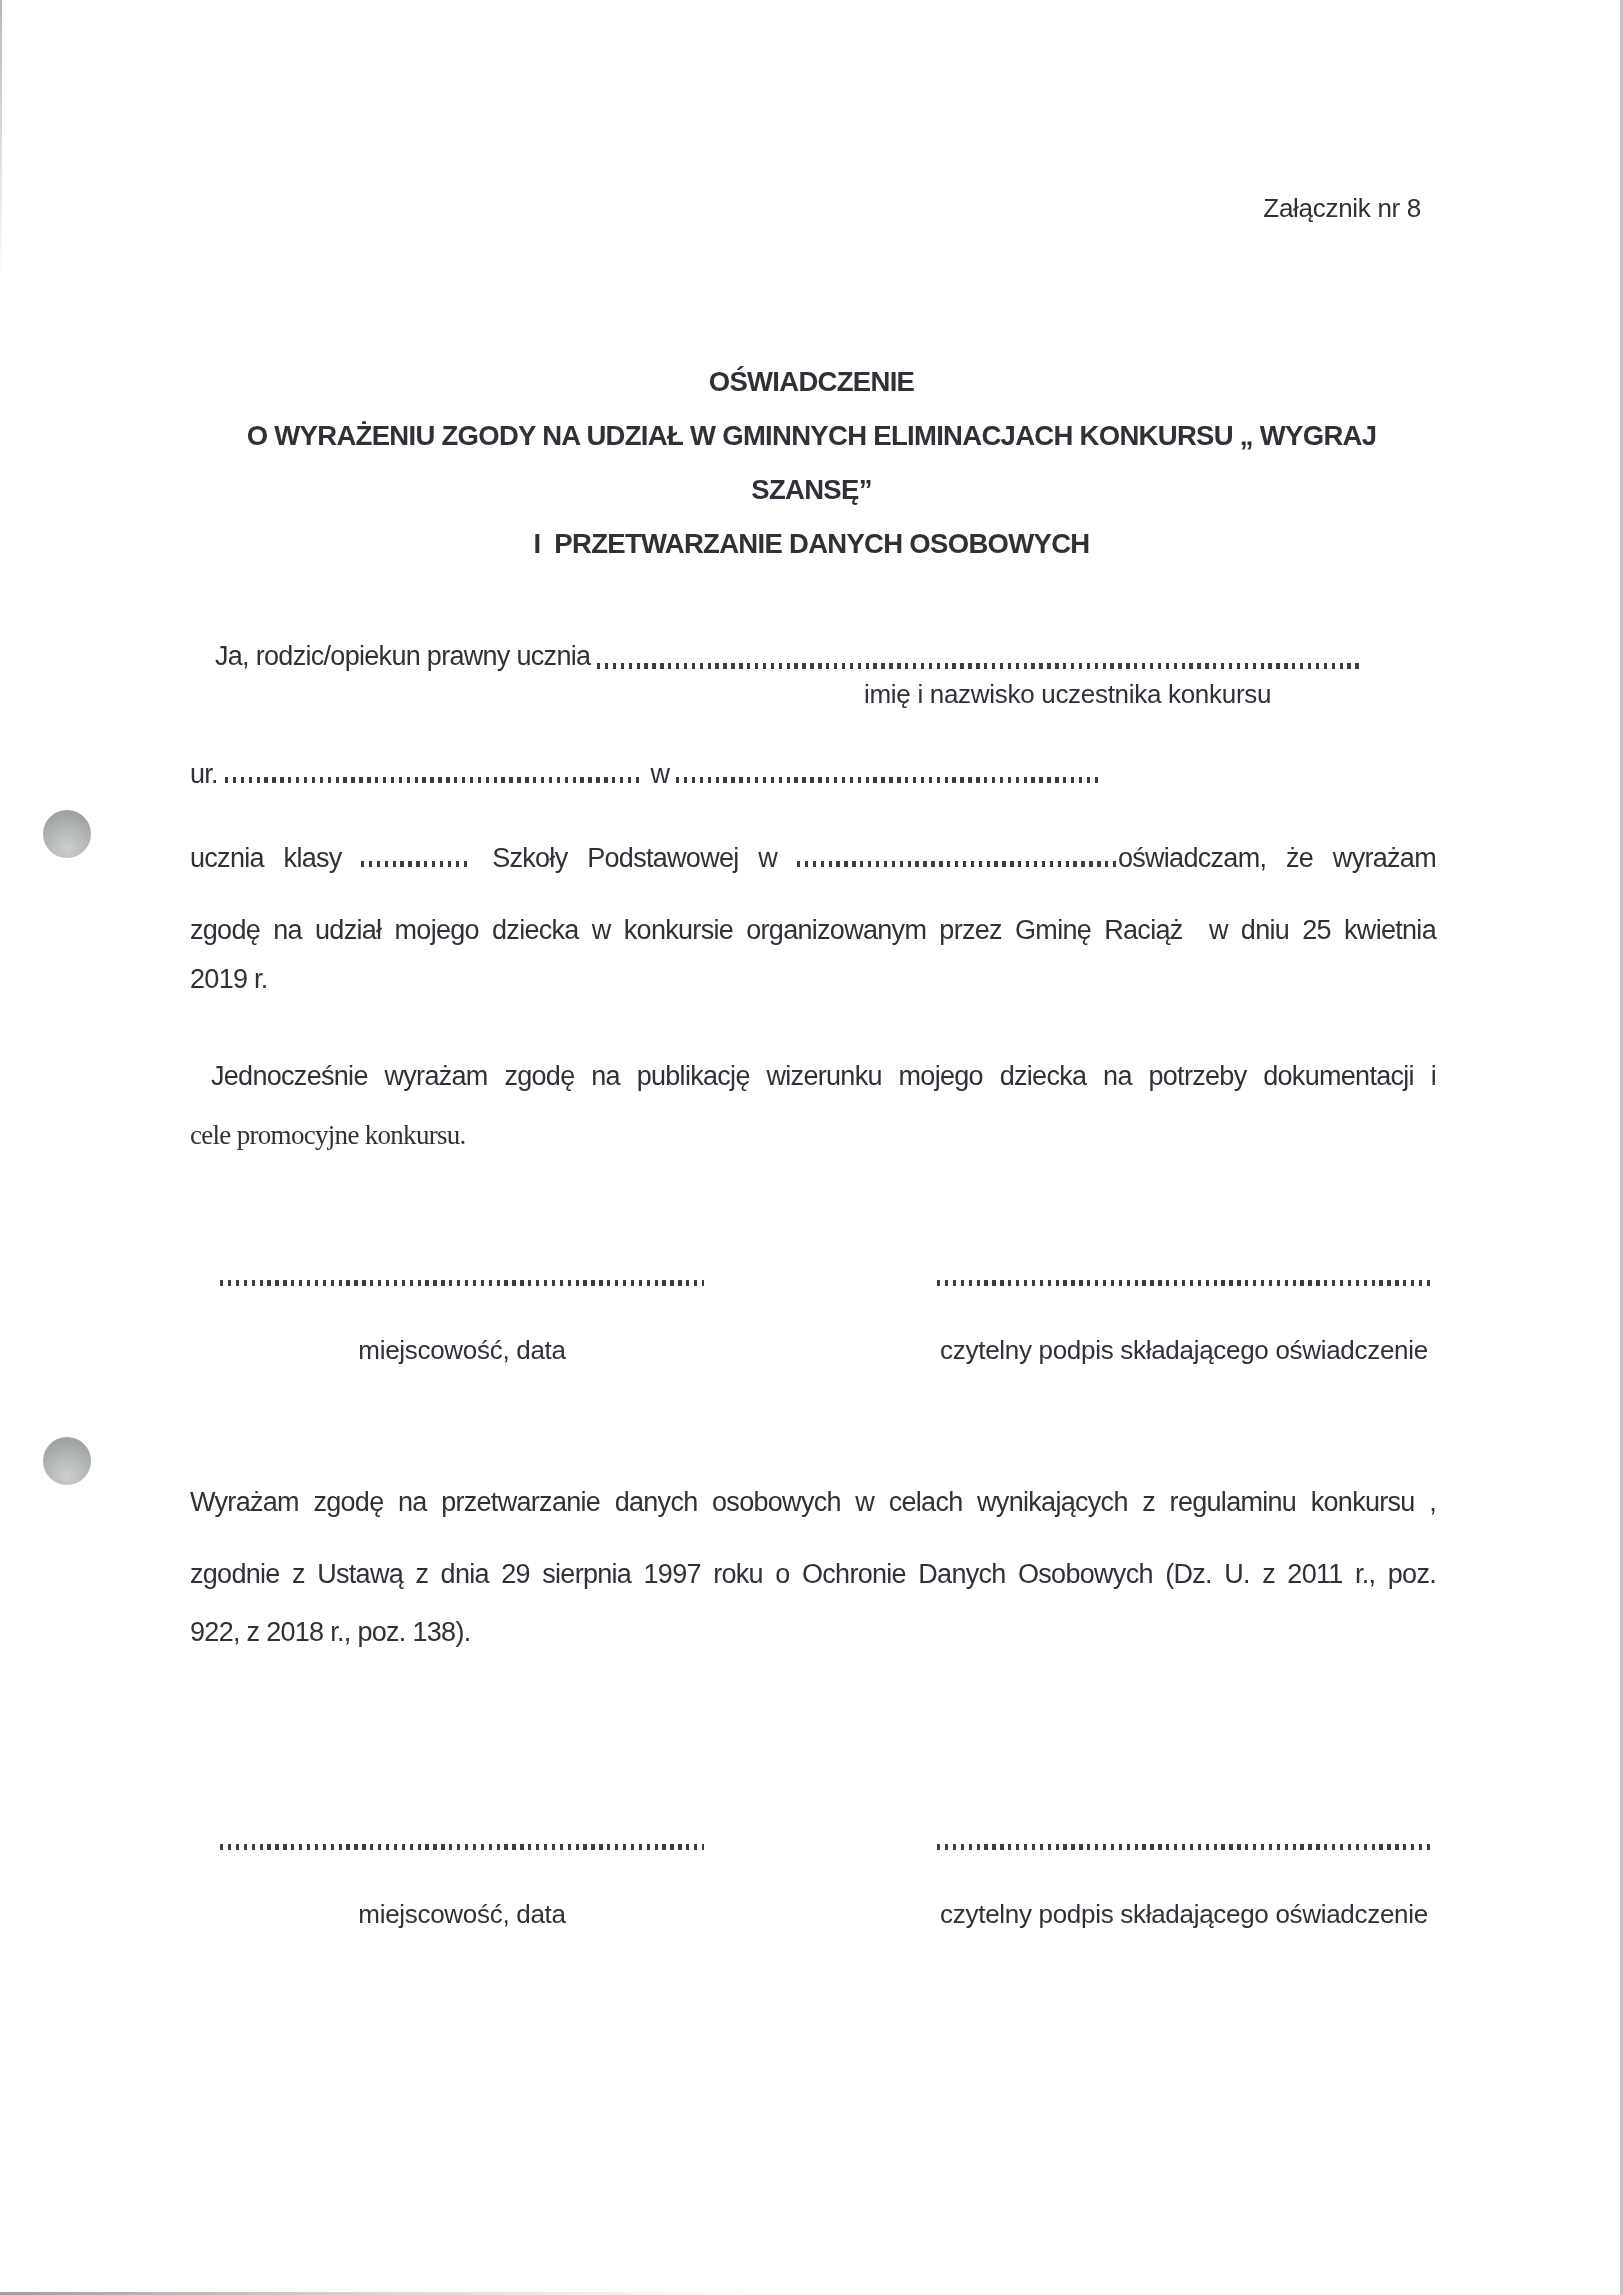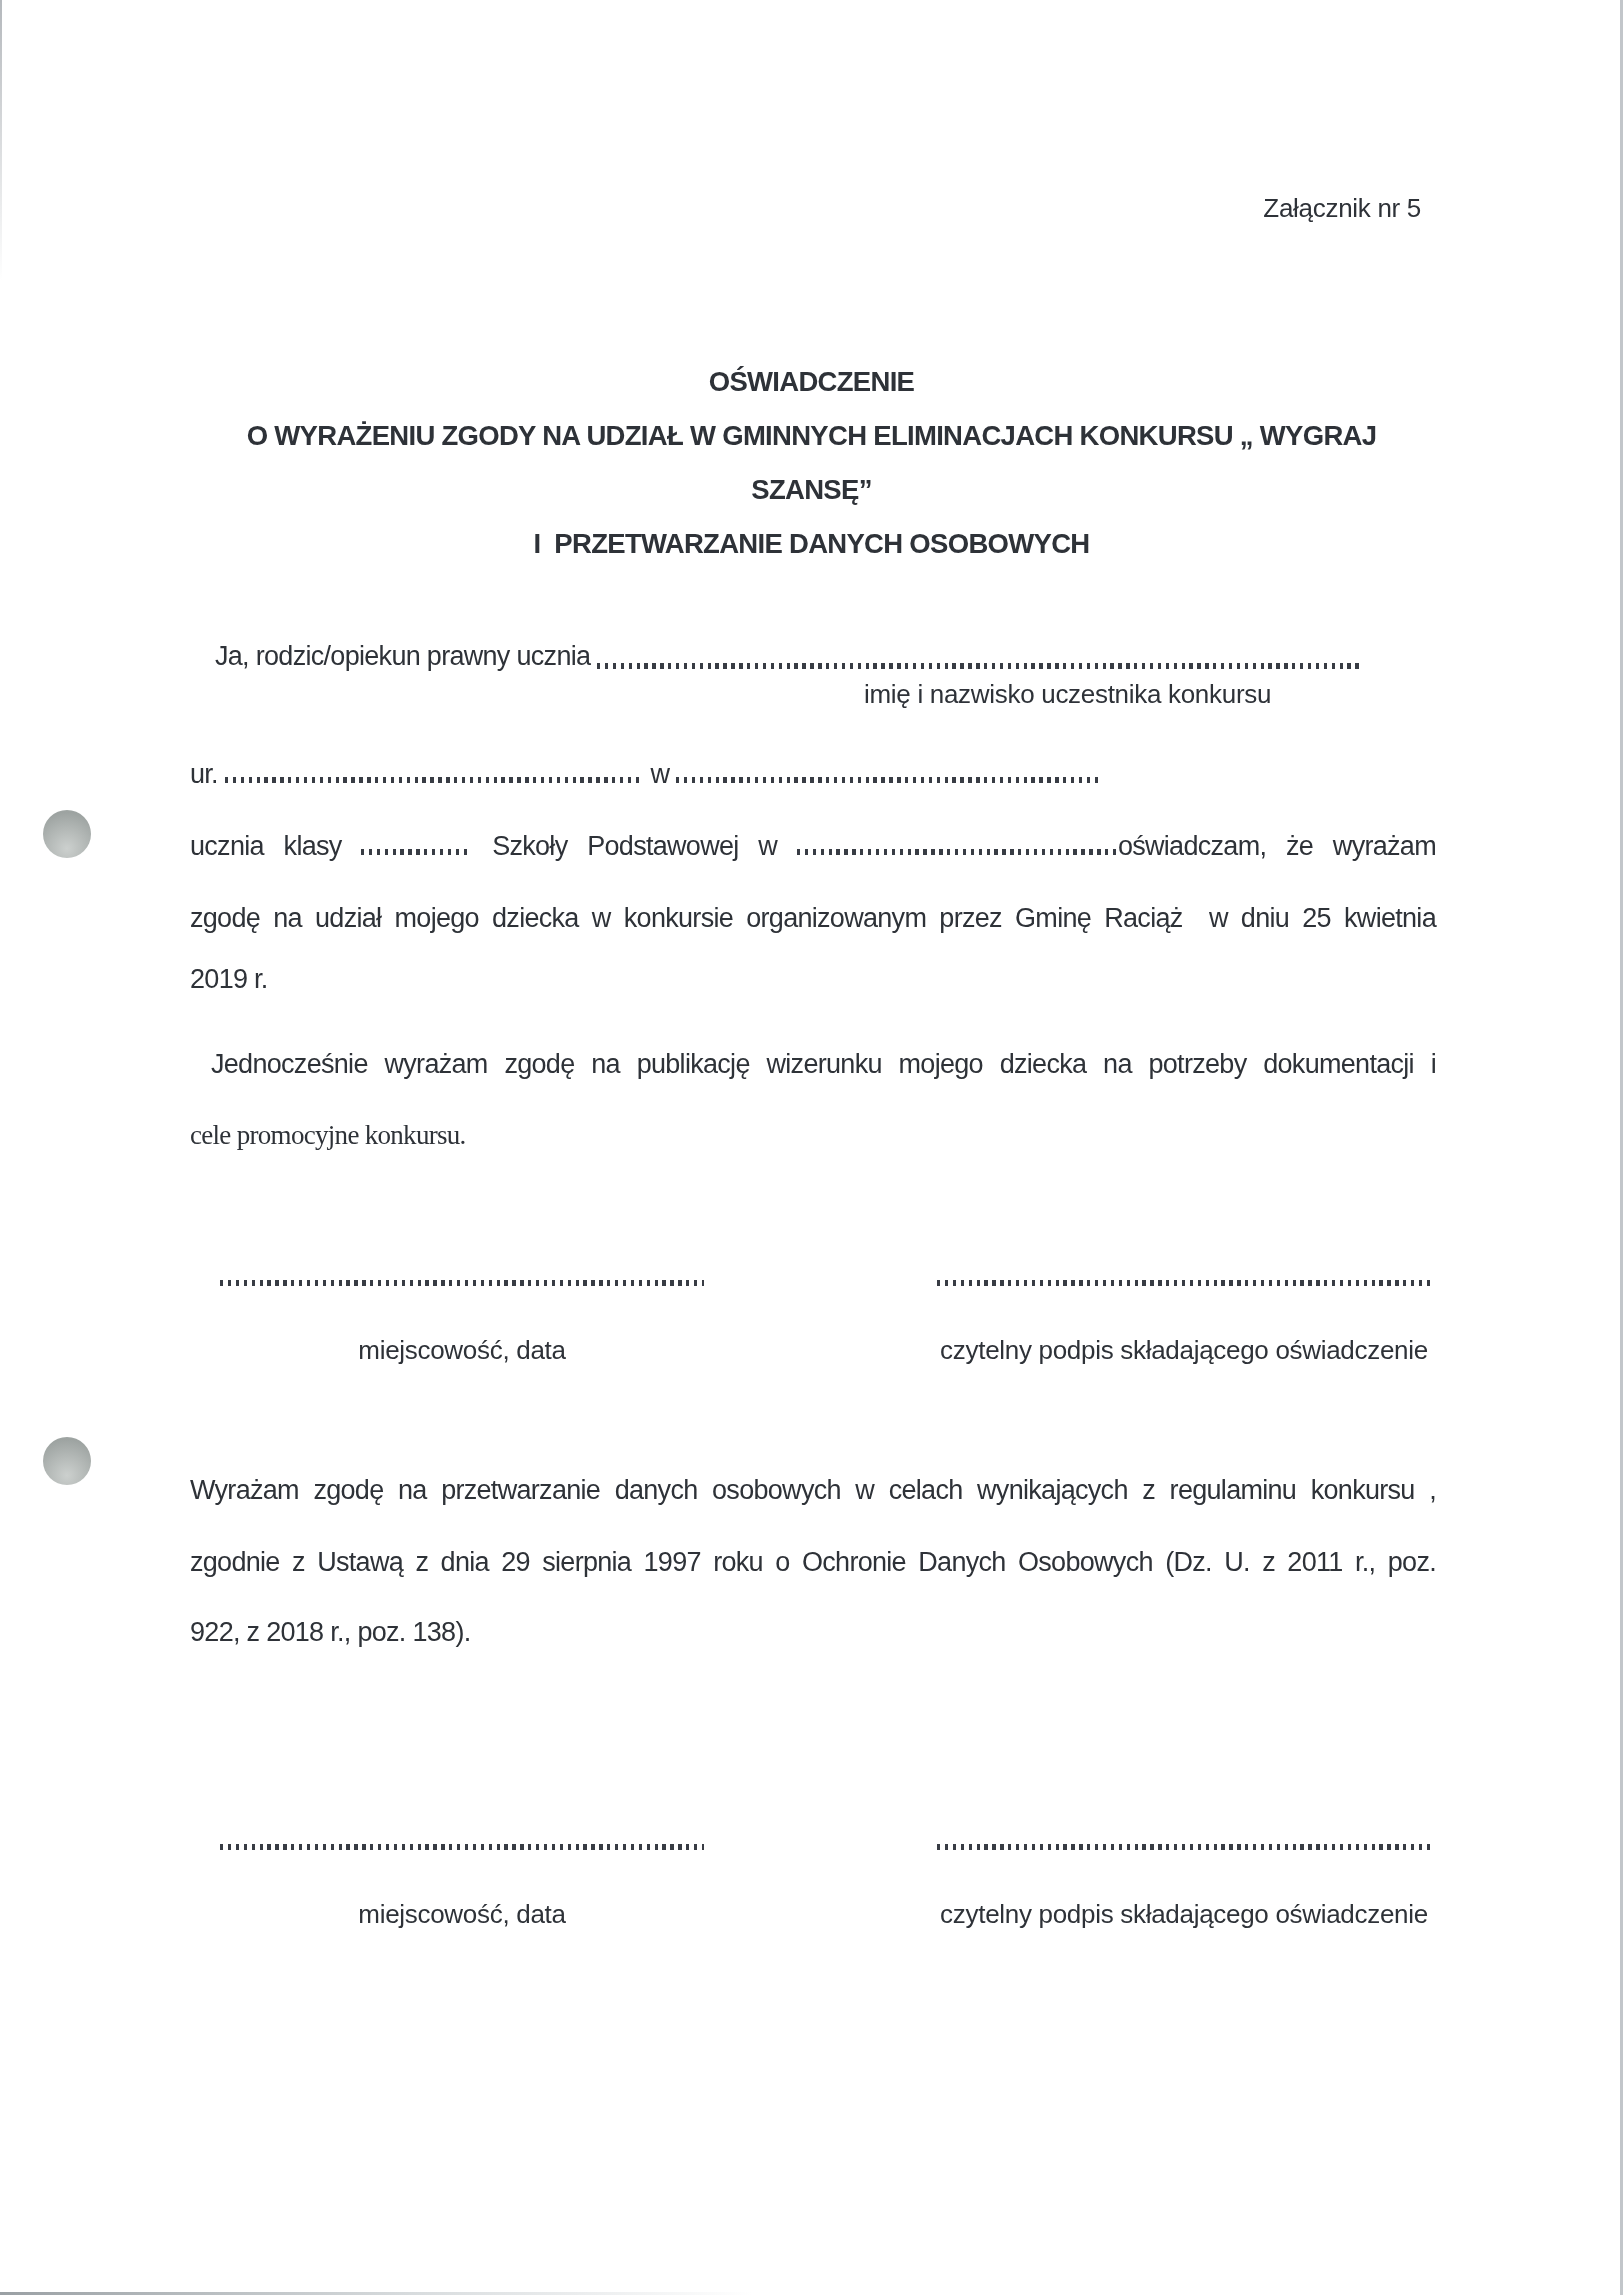--- a/index.html
+++ b/index.html
@@ -37,20 +37,21 @@
     width: 1246px;
     font-size: 27px;
     letter-spacing: -0.7px;
     line-height: 34px;
     white-space: nowrap;
   }
   .line.justify {
     white-space: normal;
     text-align: justify;
     text-align-last: justify;
+    margin-top: 12px;
   }
   .small-text {
     position: absolute;
     font-size: 26px;
     letter-spacing: -0.3px;
     line-height: 26px;
   }
 
   
   .dots {
@@ -106,21 +107,21 @@
 <body>
 
 <div class="page">
 
   <div class="edge-left"></div>
   <div class="edge-right"></div>
   <div class="edge-bottom"></div>
   <div class="hole-punch" style="left:43px; top:810px;"></div>
   <div class="hole-punch" style="left:43px; top:1437px;"></div>
 
-  <div class="attachment">Załącznik nr 5</div>
+  <div class="attachment">Załącznik nr 8</div>
 
   <div class="title-block">
     <div>OŚWIADCZENIE</div>
     <div>O WYRAŻENIU ZGODY NA UDZIAŁ W GMINNYCH ELIMINACJACH KONKURSU „ WYGRAJ</div>
     <div>SZANSĘ”</div>
     <div>I&nbsp; PRZETWARZANIE DANYCH OSOBOWYCH</div>
   </div>
 
   <div class="line flexline" style="top:639px; padding-left:25px; width:1221px;">
     <span>Ja, rodzic/opiekun prawny ucznia</span>

